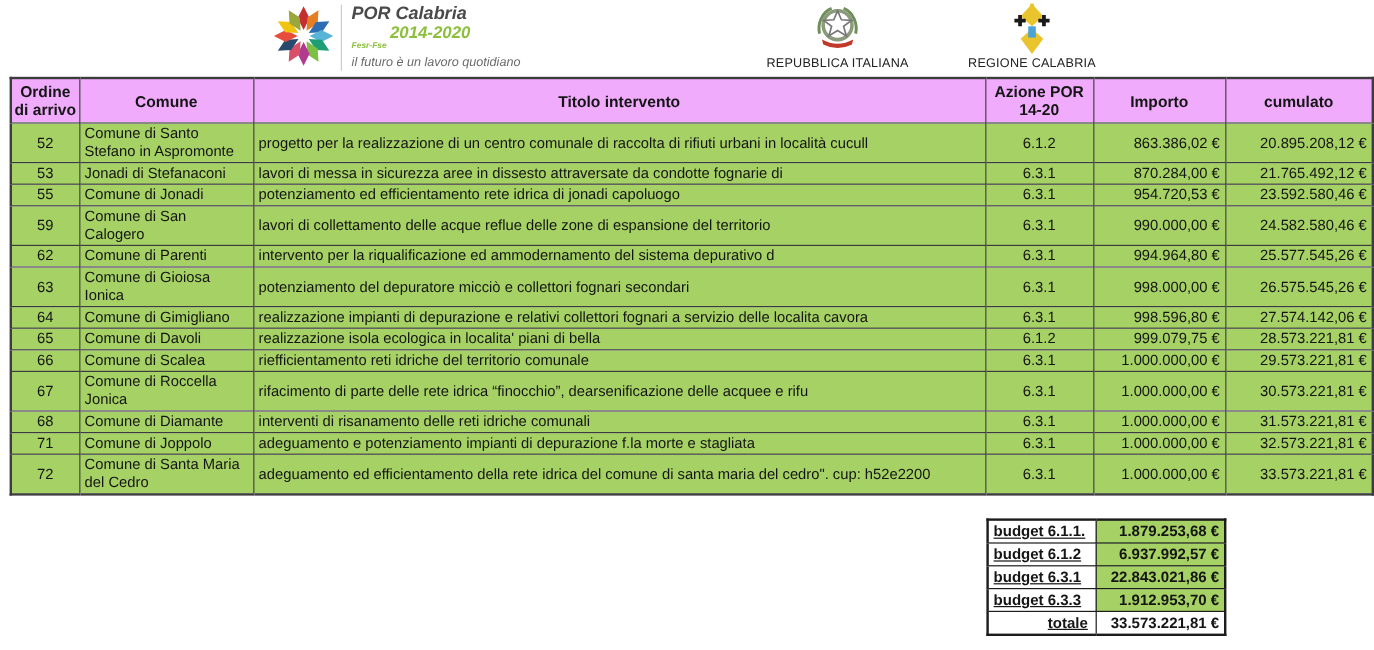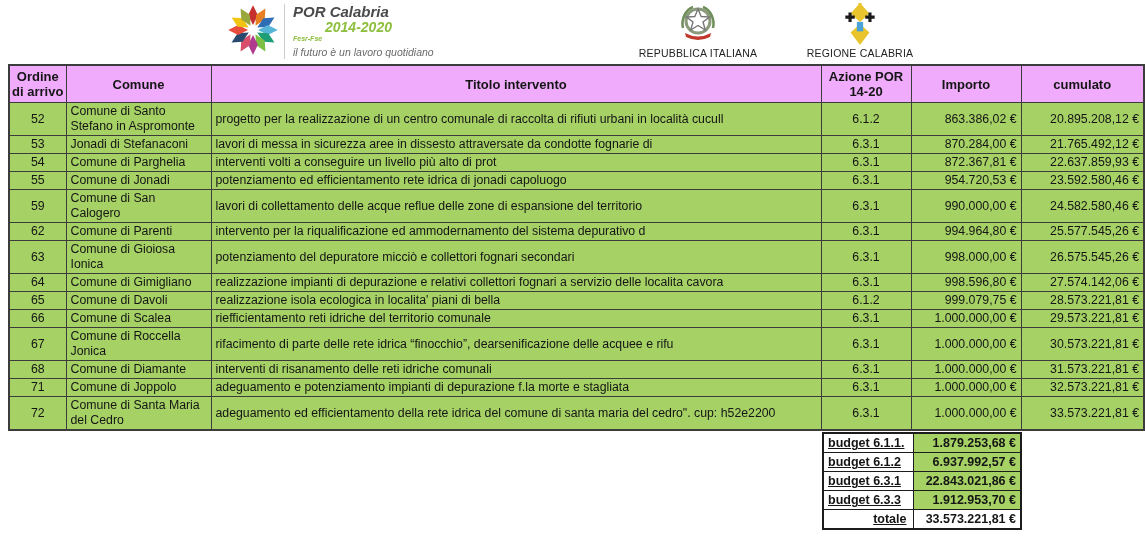--- a/index.html
+++ b/index.html
@@ -190,28 +190,20 @@
         </tr>
         <tr>
           <td class="c-ordine">53</td>
           <td class="c-comune">Jonadi di Stefanaconi</td>
           <td class="c-titolo">lavori di messa in sicurezza aree in dissesto attraversate da condotte fognarie di</td>
           <td class="c-azione">6.3.1</td>
           <td class="c-importo">870.284,00 €</td>
           <td class="c-cumulato">21.765.492,12 €</td>
         </tr>
         <tr>
-          <td class="c-ordine">54</td>
-          <td class="c-comune">Comune di Parghelia</td>
-          <td class="c-titolo">interventi volti a conseguire un livello più alto di prot</td>
-          <td class="c-azione">6.3.1</td>
-          <td class="c-importo">872.367,81 €</td>
-          <td class="c-cumulato">22.637.859,93 €</td>
-        </tr>
-        <tr>
           <td class="c-ordine">55</td>
           <td class="c-comune">Comune di Jonadi</td>
           <td class="c-titolo">potenziamento ed efficientamento rete idrica di jonadi capoluogo</td>
           <td class="c-azione">6.3.1</td>
           <td class="c-importo">954.720,53 €</td>
           <td class="c-cumulato">23.592.580,46 €</td>
         </tr>
         <tr>
           <td class="c-ordine">59</td>
           <td class="c-comune">Comune di San Calogero</td>

